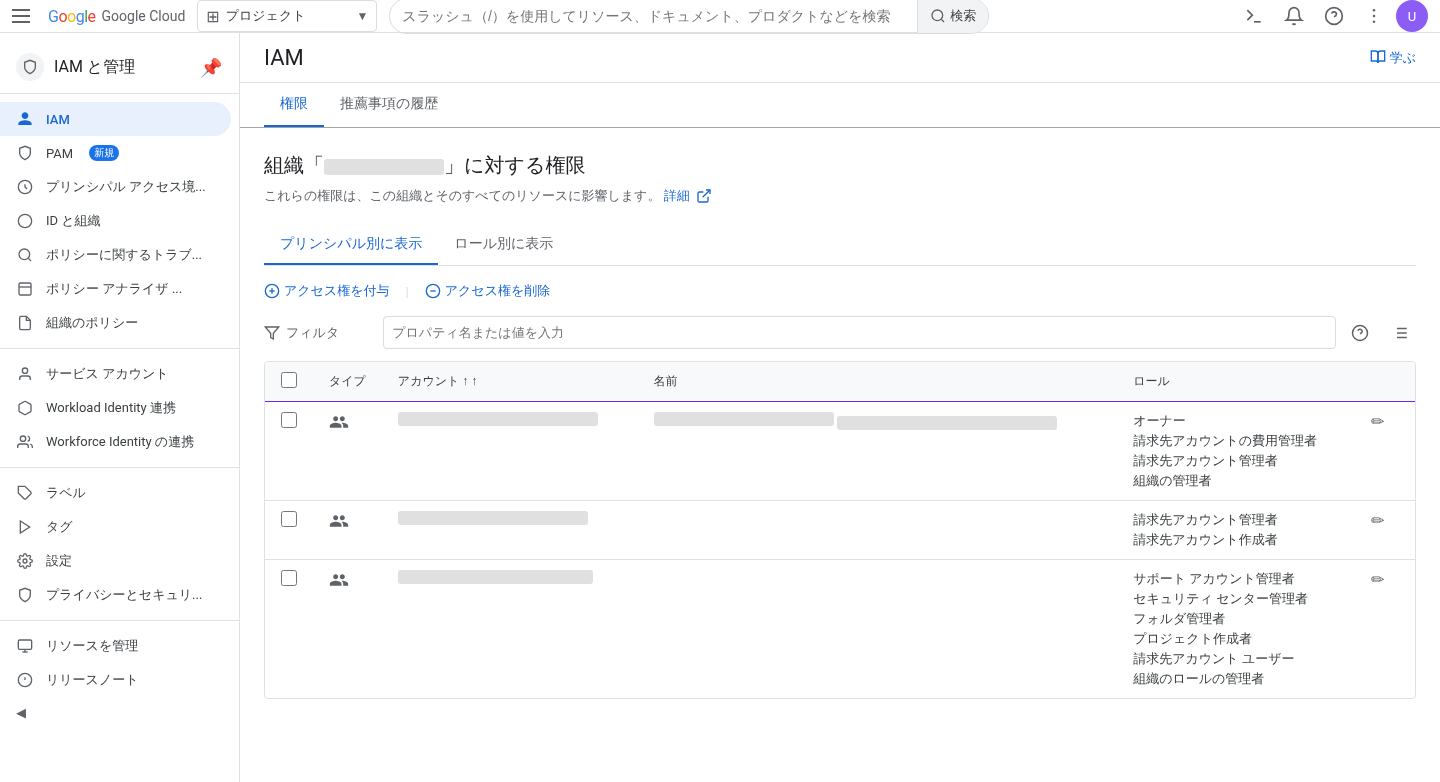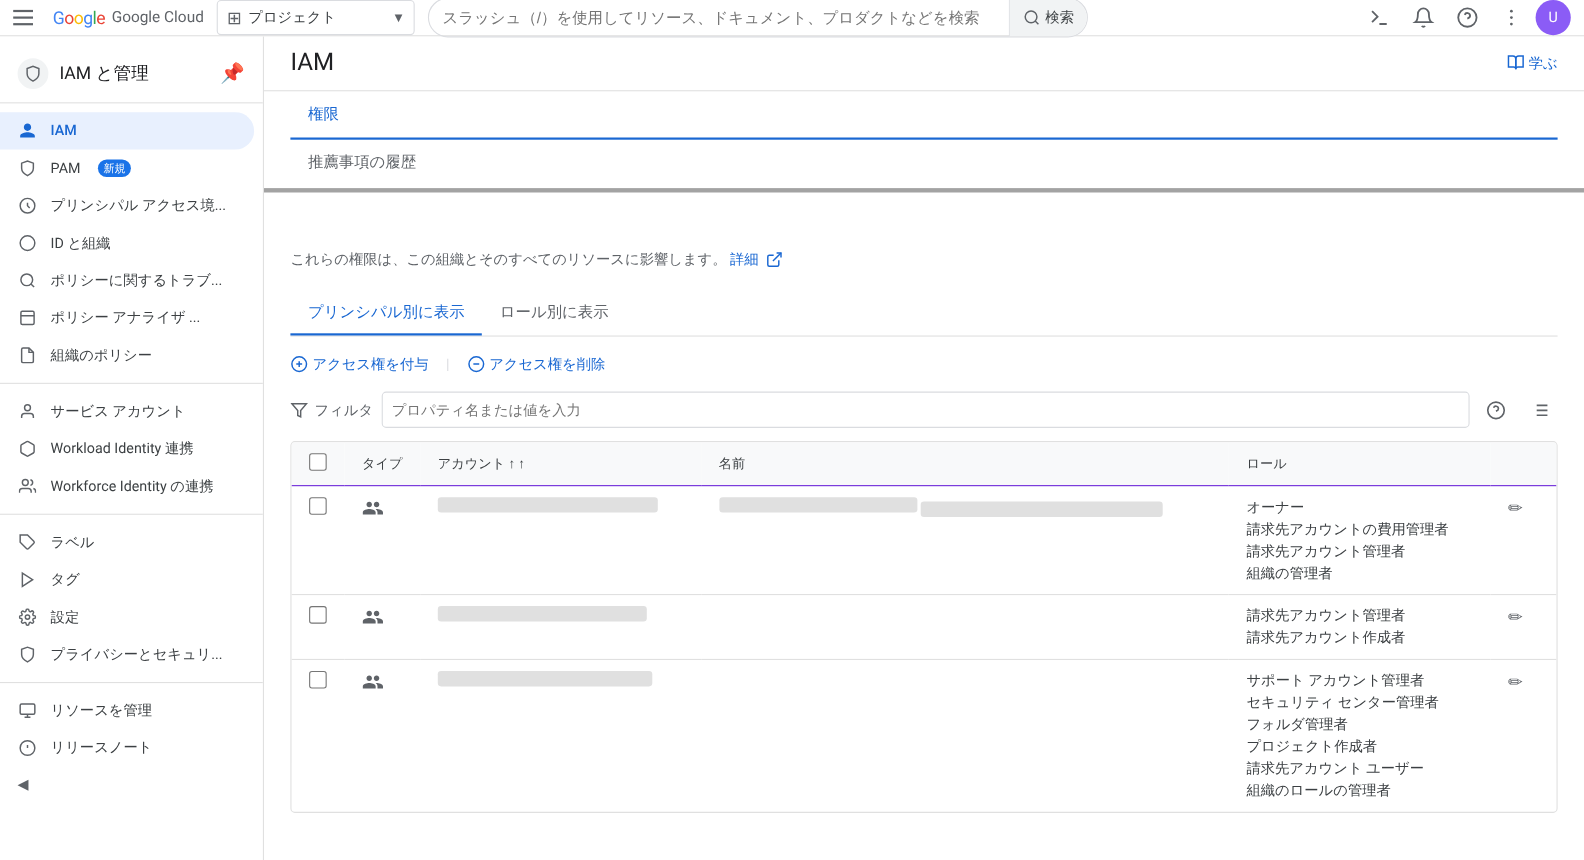--- a/index.html
+++ b/index.html
@@ -46,41 +46,41 @@
     .sidebar-badge { background: #1a73e8; color: white; font-size: 10px; padding: 1px 5px; border-radius: 10px; margin-left: 4px; }
     .sidebar-divider { height: 1px; background: #e0e0e0; margin: 8px 0; }
 
     
     .content { flex: 1; overflow-y: auto; padding: 0; }
     .content-header { display: flex; align-items: center; justify-content: space-between; padding: 12px 24px; border-bottom: 1px solid #e0e0e0; }
     .content-title { font-size: 22px; font-weight: 400; color: #202124; }
     .learn-link { display: flex; gap: 4px; color: #1967d2; font-size: 13px; cursor: pointer; text-decoration: none; }
 
     
-    .tabs { display: flex; padding: 0 24px; border-bottom: 4px solid #a3a3a3; flex-direction: column; }
+    .tabs { display: flex; padding: 0 24px; border-bottom: 1px solid #a3a3a3; }
     .tab { padding: 12px 16px; font-size: 14px; color: #5f6368; cursor: pointer; border-bottom: 2px solid transparent; }
     .tab.active { color: #1967d2; border-bottom: 2px solid #1967d2; font-weight: 500; }
 
     
     .page-content { padding: 24px; }
     .page-heading { font-size: 20px; font-weight: 400; color: #202124; margin-bottom: 8px; }
     .page-subtitle { font-size: 13px; color: #5f6368; margin-bottom: 20px; }
-    .page-subtitle a { color: #1967d2; text-decoration: none; margin-top: 28px; }
+    .page-subtitle a { color: #1967d2; text-decoration: none; }
 
     
     .sub-tabs { display: flex; gap: 0; border-bottom: 1px solid #e0e0e0; margin-bottom: 16px; }
     .sub-tab { padding: 10px 16px; font-size: 14px; color: #5f6368; cursor: pointer; border-bottom: 2px solid transparent; }
     .sub-tab.active { color: #1967d2; border-bottom: 2px solid #1967d2; }
 
     
     .actions-row { display: flex; align-items: center; gap: 16px; margin-bottom: 16px; }
     .action-link { display: flex; align-items: center; gap: 4px; color: #1967d2; font-size: 13px; cursor: pointer; text-decoration: none; }
     .action-link svg { width: 16px; height: 16px; }
     .filter-input { border: none; outline: none; font-size: 13px; color: #3c4043; flex: 1; padding: 4px 0; }
-    .filter-container { display: flex; align-items: center; border: 1px solid #dadce0; border-radius: 4px; padding: 4px 8px; flex: 1; gap: 8px; }
+    .filter-container { display: flex; align-items: center; border: 1px solid #dadce0; border-radius: 4px; padding: 4px 8px; flex: 1; gap: 8px; margin-left: 36px; }
     .filter-help { margin-left: auto; color: #5f6368; font-size: 16px; cursor: pointer; }
     .filter-columns { color: #5f6368; font-size: 16px; cursor: pointer; margin-left: 8px; }
 
     
     .table-container { border: 1px solid #e0e0e0; border-radius: 4px; overflow: hidden; }
     .table { width: 100%; border-collapse: collapse; }
     .table th { background: #f8f9fa; padding: 10px 16px; text-align: left; font-size: 12px; font-weight: 500; color: #3c4043; border-bottom: 1px solid #6d28d9; white-space: nowrap; }
     .table td { padding: 10px 16px; font-size: 13px; color: #3c4043; border-bottom: 1px solid #e0e0e0; vertical-align: top; }
     .table tr:last-child td { border-bottom: none; }
     .table .checkbox-col { width: 40px; }
@@ -355,20 +355,23 @@
     <div class="tabs">
       <div class="tab active">
         <span>権限</span>
       </div>
       <div class="tab">
         <span>推薦事項の履歴</span>
       </div>
     </div>
 
     <div class="page-content">
+      <div class="page-heading">
+        組織「<span class="blurred" style="width: 120px; height: 16px; vertical-align: middle; display: inline-block;"></span>」に対する権限
+      </div>
       <div class="page-subtitle">
         <span>これらの権限は、この組織とそのすべてのリソースに影響します。</span>
         <a class="action-link" href="#" style="display: inline-flex;">
           <span>詳細</span>
           <svg width="12" height="12" viewBox="0 0 24 24" fill="none" stroke="#1967d2" stroke-width="2" style="margin-left:2px;">
               <path d="M18 13v6a2 2 0 0 1-2 2H5a2 2 0 0 1-2-2V8a2 2 0 0 1 2-2h6"></path>
               <polyline points="15 3 21 3 21 9"></polyline>
               <line x1="10" y1="14" x2="21" y2="3"></line>
             </svg>
         </a>

